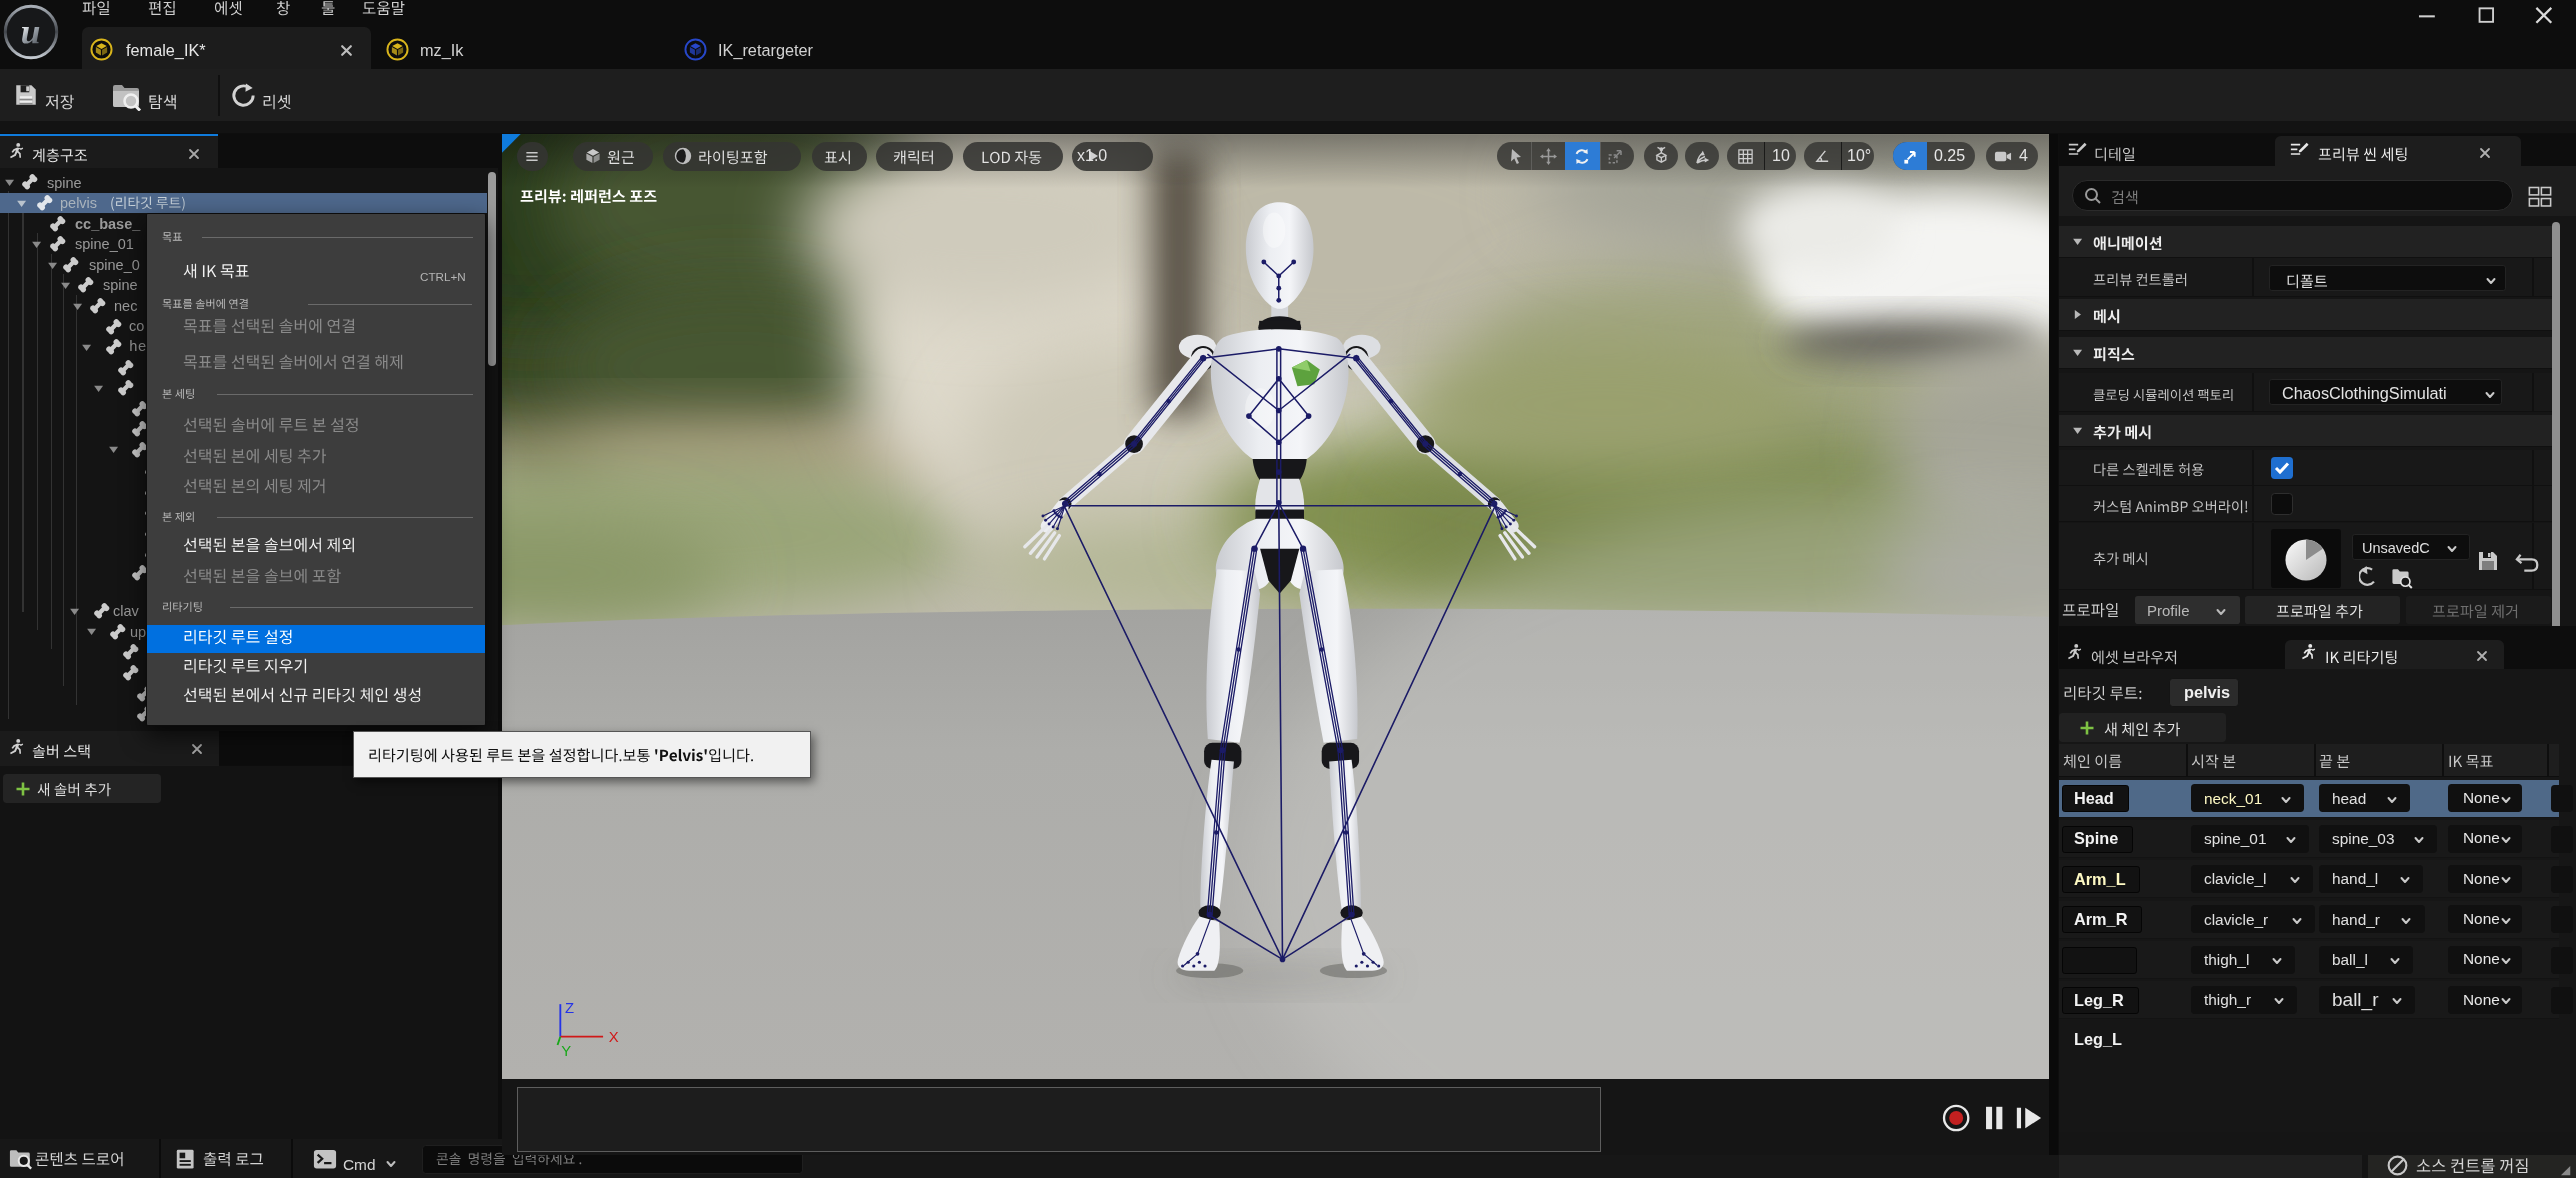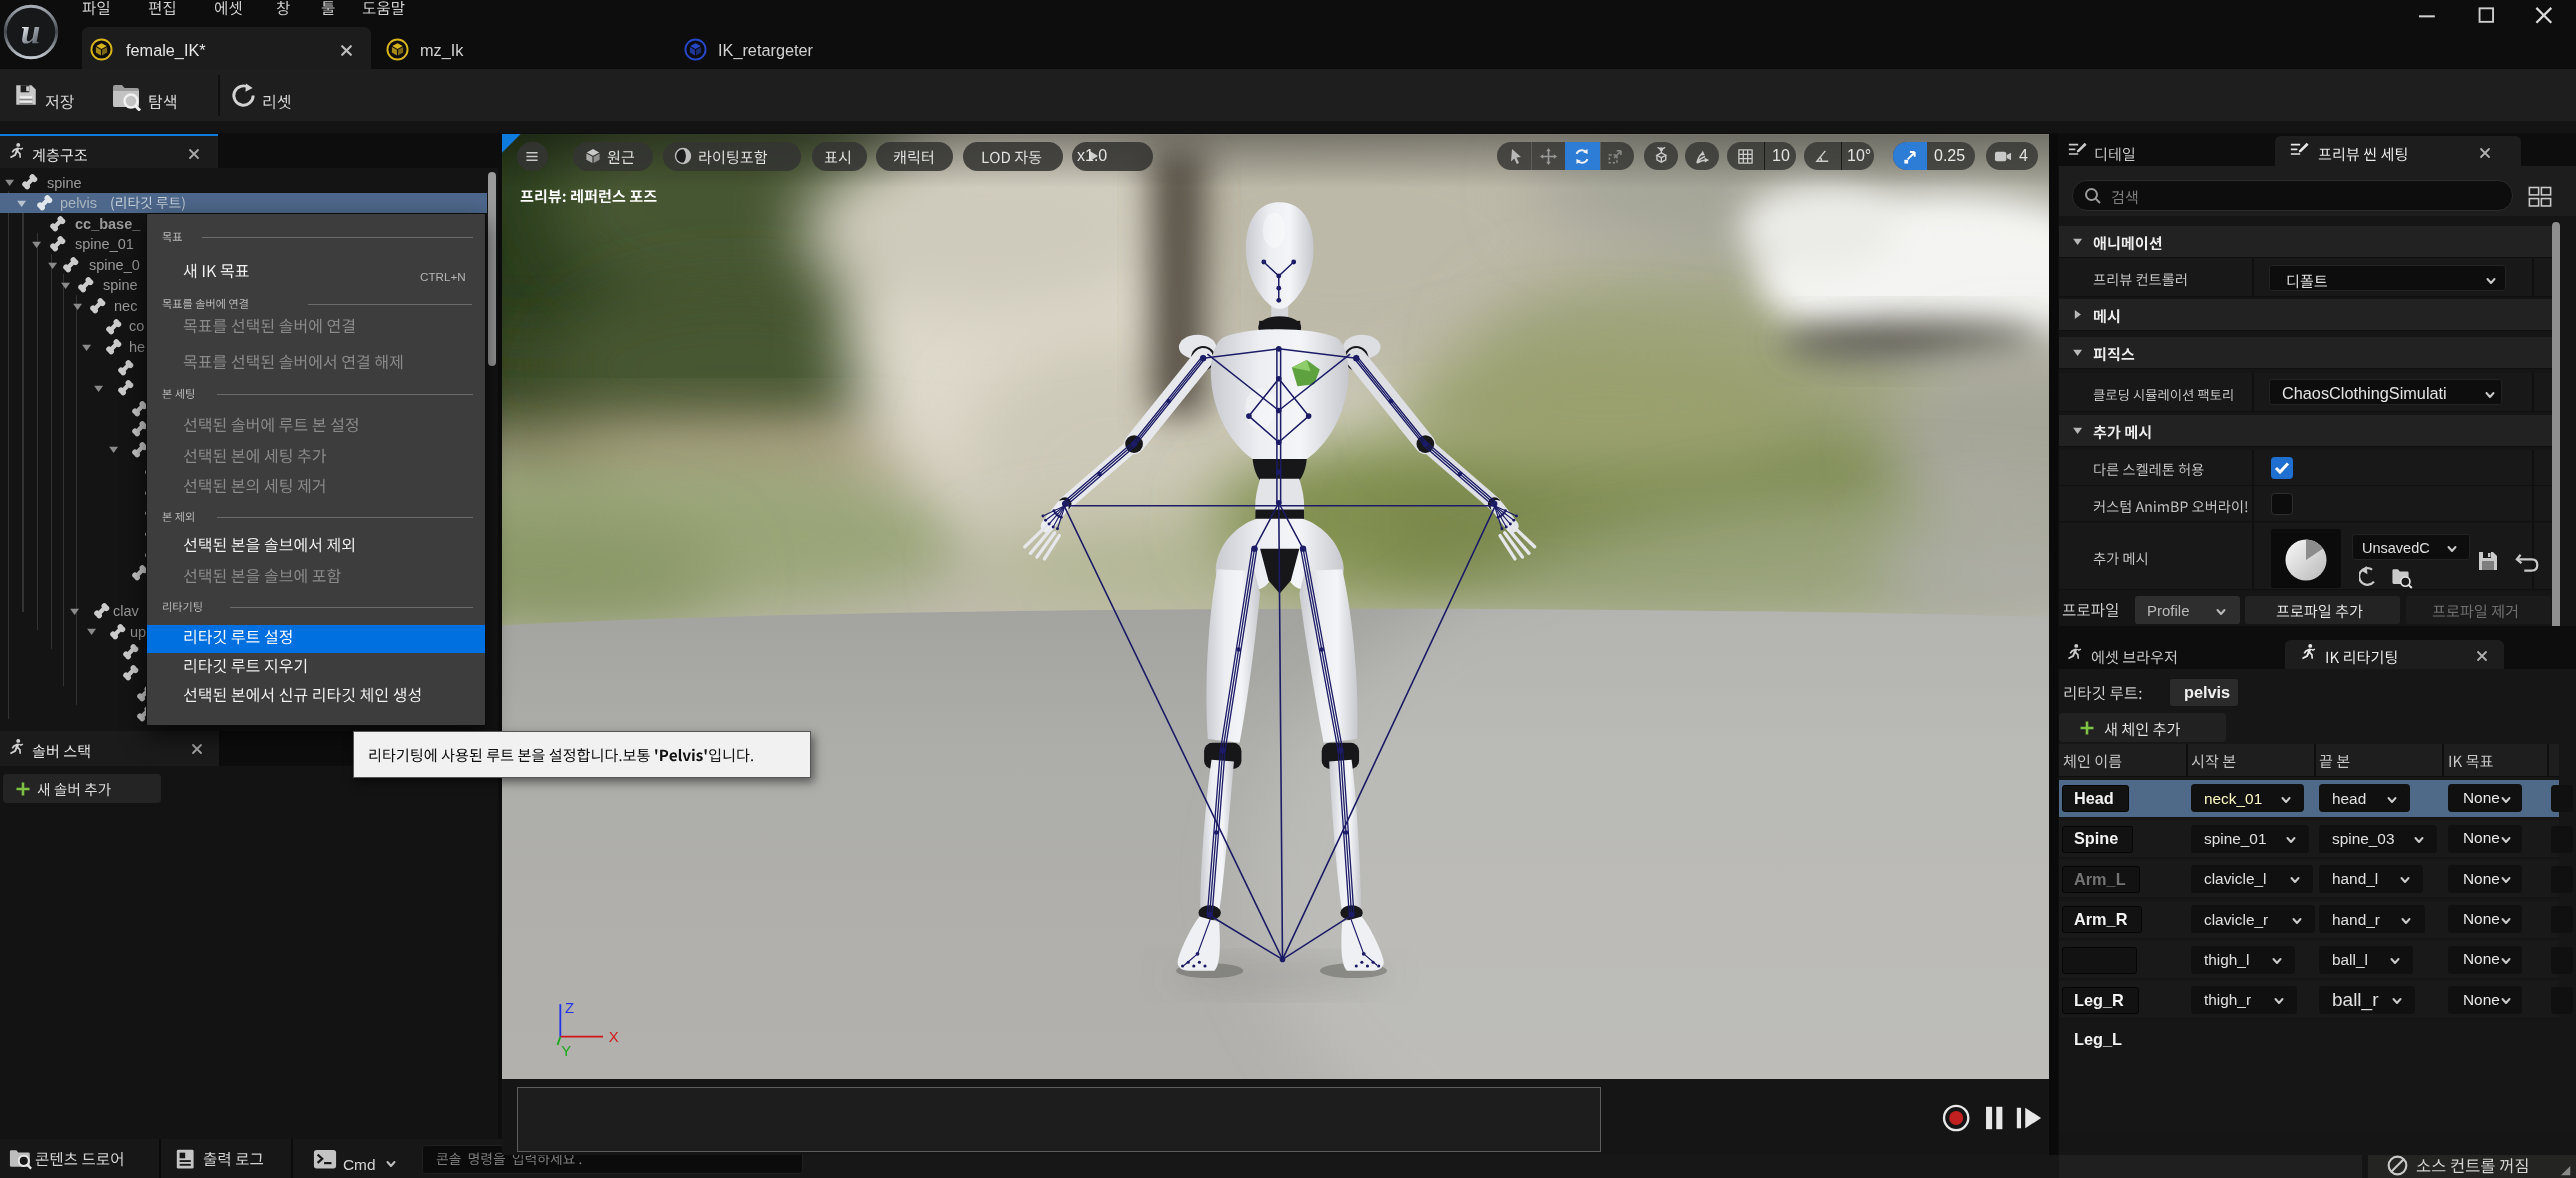--- a/index.html
+++ b/index.html
@@ -241,21 +241,21 @@
   </svg>
 <svg class="a" style="left:103px;top:336px;opacity:1" width="21.5" height="21.5" viewBox="0 0 20 20">
     <g fill="#cccccc" transform="rotate(-45 10 10)">
       <circle cx="5.2" cy="8.6" r="2.6"></circle>
       <circle cx="5.2" cy="11.4" r="2.6"></circle>
       <circle cx="14.8" cy="8.6" r="2.6"></circle>
       <circle cx="14.8" cy="11.4" r="2.6"></circle>
       <rect x="5" y="8" width="10" height="4" rx="1.5"></rect>
     </g>
   </svg>
-<div class="lt" style="left:129px;top:340px;font-size:14.5px;color:#9a9a9a;line-height:14.5px;">he</div>
+<div class="lt" style="left:129px;top:340px;font-size:14.5px;color:#9a9a9a;line-height:14.5px;font-family:Liberation Mono, monospace;">he</div>
 <svg class="a" style="left:115px;top:357px;opacity:1" width="21.5" height="21.5" viewBox="0 0 20 20">
     <g fill="#cccccc" transform="rotate(-45 10 10)">
       <circle cx="5.2" cy="8.6" r="2.6"></circle>
       <circle cx="5.2" cy="11.4" r="2.6"></circle>
       <circle cx="14.8" cy="8.6" r="2.6"></circle>
       <circle cx="14.8" cy="11.4" r="2.6"></circle>
       <rect x="5" y="8" width="10" height="4" rx="1.5"></rect>
     </g>
   </svg>
 <svg class="a" style="left:93px;top:383px" width="11.2" height="11.2" viewBox="0 0 10 10">
@@ -1134,21 +1134,21 @@
     <path d="M2.5 4 L6 8 L9.5 4" fill="none" stroke="#c9c9c9" stroke-width="2" stroke-linecap="round" stroke-linejoin="round"></path>
   </svg>
 <div class="a" style="left:2448px;top:825px;width:74px;height:28px;background:#101010;border-radius:3.7px;"></div>
 <div class="lt" style="left:2463px;top:830px;font-size:15.4px;color:#e8e8e8;line-height:15.4px;">None</div>
 <svg class="a" style="left:2500px;top:834px" width="12" height="12" viewBox="0 0 12 12">
     <path d="M2.5 4 L6 8 L9.5 4" fill="none" stroke="#c9c9c9" stroke-width="2" stroke-linecap="round" stroke-linejoin="round"></path>
   </svg>
 <div class="a" style="left:2551px;top:826px;width:22.4px;height:27px;background:#101010;border-radius:3.7px;"></div>
 <div class="a" style="left:2059px;top:860px;width:500px;height:38px;background:#191919;border-bottom:1.9px solid #131313"></div>
 <div class="a" style="left:2062px;top:866px;width:78px;height:27px;background:#121212;border:0.9px solid #050505;border-radius:2.8px;"></div>
-<div class="lt" style="left:2074px;top:871px;font-size:16.3px;color:#737373;line-height:16.3px;font-weight:700;">Arm_L</div>
+<div class="lt" style="left:2074px;top:871px;font-size:16.3px;color:#fef9c3;line-height:16.3px;font-weight:700;">Arm_L</div>
 <div class="a" style="left:2191px;top:865px;width:122px;height:28px;background:#101010;border-radius:3.7px;"></div>
 <div class="lt" style="left:2204px;top:871px;font-size:15.4px;color:#e0e0e0;line-height:15.4px;">clavicle_l</div>
 <svg class="a" style="left:2289px;top:874px" width="12" height="12" viewBox="0 0 12 12">
     <path d="M2.5 4 L6 8 L9.5 4" fill="none" stroke="#c9c9c9" stroke-width="2" stroke-linecap="round" stroke-linejoin="round"></path>
   </svg>
 <div class="a" style="left:2319px;top:865px;width:104px;height:28px;background:#101010;border-radius:3.7px;"></div>
 <div class="lt" style="left:2332px;top:871px;font-size:15.4px;color:#e0e0e0;line-height:15.4px;">hand_l</div>
 <svg class="a" style="left:2399px;top:874px" width="12" height="12" viewBox="0 0 12 12">
     <path d="M2.5 4 L6 8 L9.5 4" fill="none" stroke="#c9c9c9" stroke-width="2" stroke-linecap="round" stroke-linejoin="round"></path>
   </svg>

